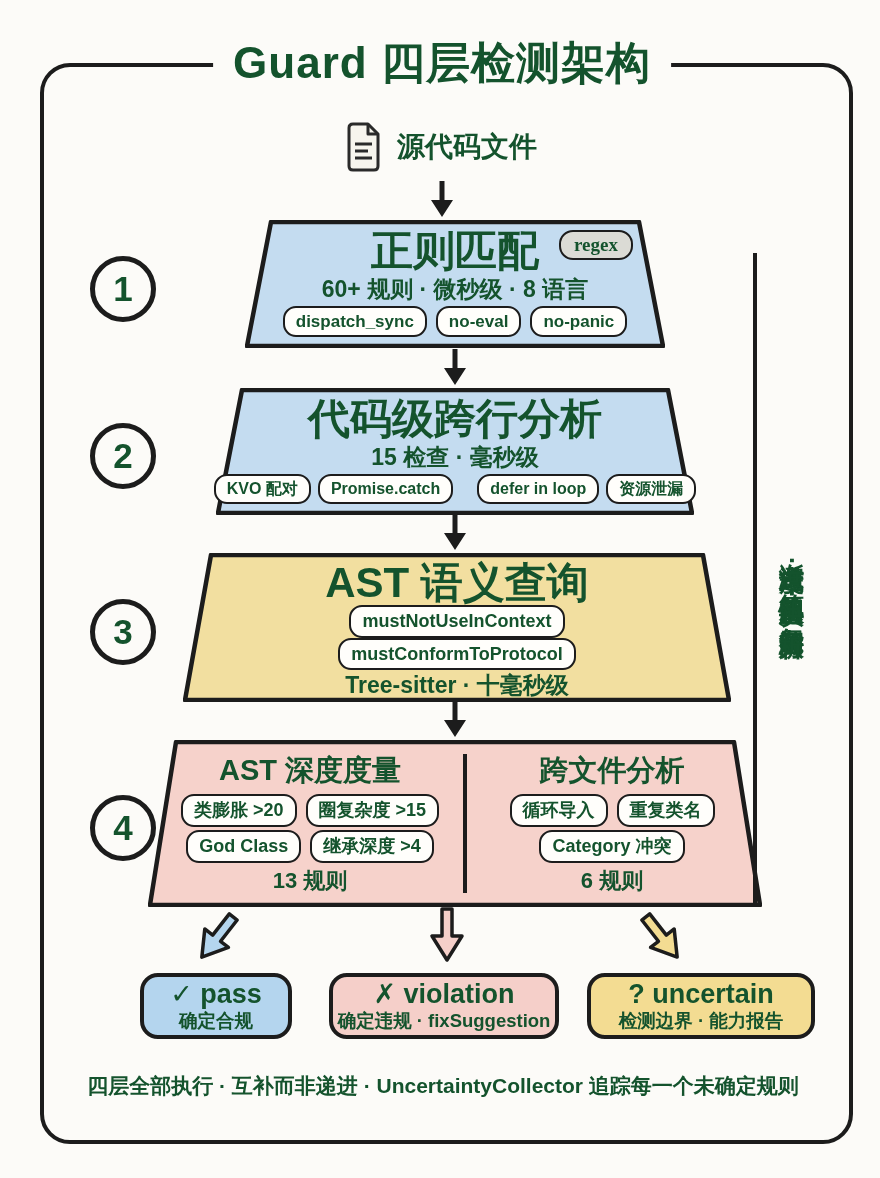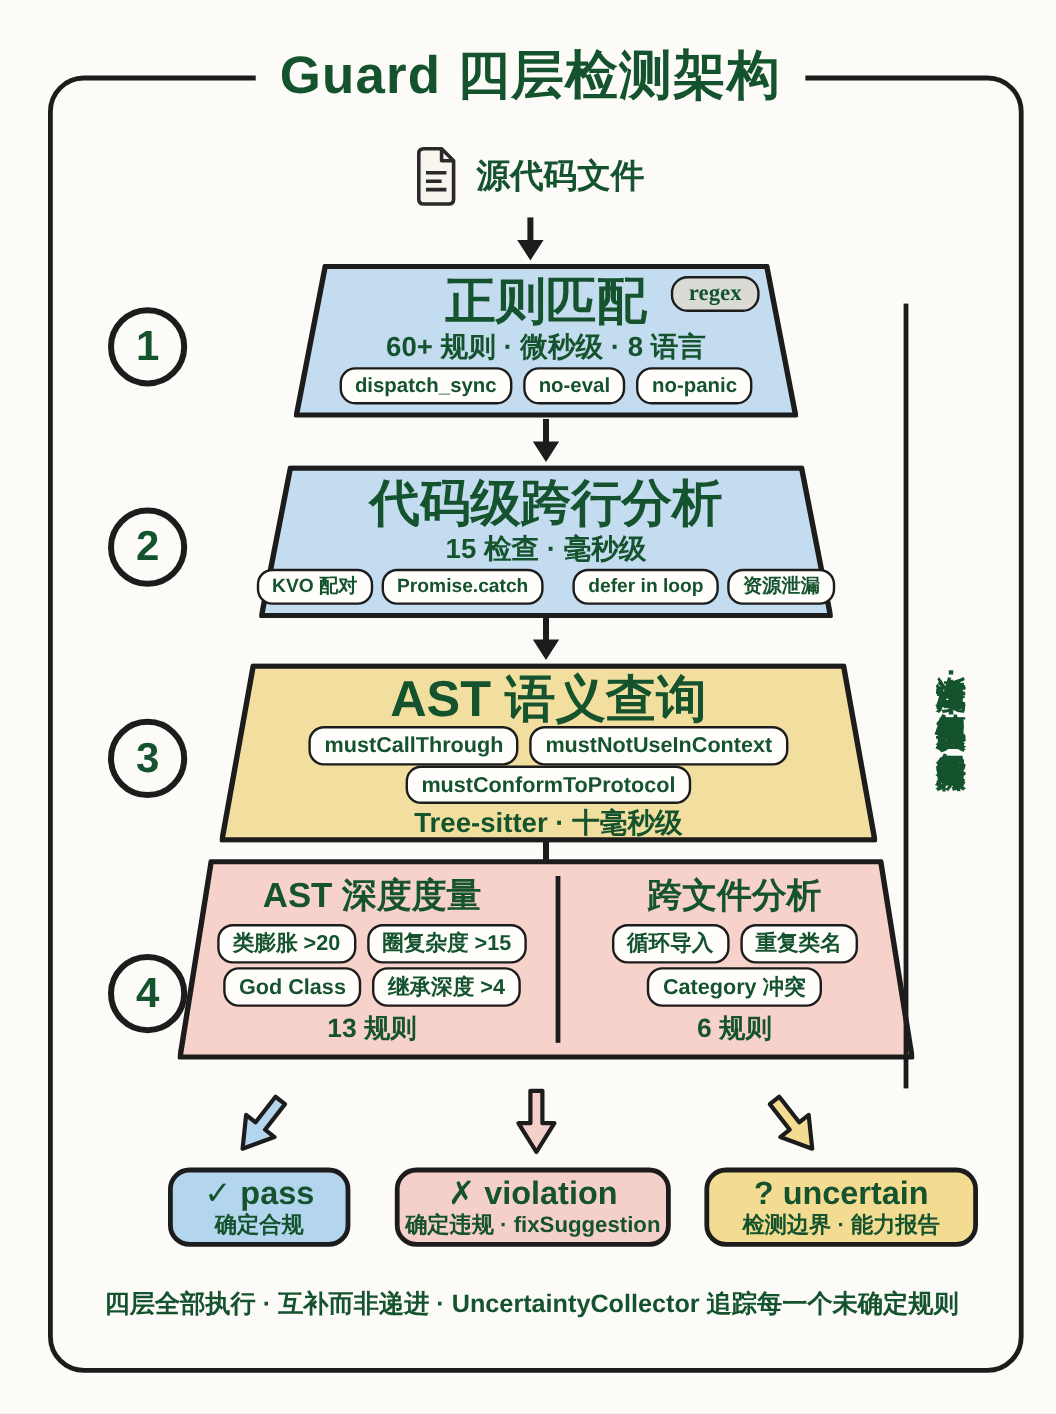--- a/index.html
+++ b/index.html
@@ -151,31 +151,30 @@
     </div>
   </div>
 
   <div class="layer" style="left:183px;top:553px;width:548px;height:149px;">
     <svg class="trap" width="548" height="149" viewBox="0 0 548 149">
       <path d="M28,2 L520,2 L546,147 L2,147 Z" fill="#f2dfa0" stroke="#1c1c1c" stroke-width="4.5" stroke-linejoin="round"></path>
     </svg>
     <div class="content">
       <div class="layer-title">AST 语义查询</div>
       <div class="pill-row">
-        <span class="pill" style="font-size:18px;">mustCallThrough</span>
         <span class="pill" style="font-size:18px;">mustNotUseInContext</span>
       </div>
       <div class="pill-row">
         <span class="pill" style="font-size:18px;">mustConformToProtocol</span>
       </div>
       <div class="layer-sub">Tree-sitter · 十毫秒级</div>
     </div>
   </div>
 
-  <div class="layer" style="left:148px;top:716px;width:614px;height:167px;">
+  <div class="layer" style="left:148px;top:740px;width:614px;height:167px;">
     <svg class="trap" width="614" height="167" viewBox="0 0 614 167">
       <path d="M28,2 L586,2 L612,165 L2,165 Z" fill="#f6d2cb" stroke="#1c1c1c" stroke-width="4.5" stroke-linejoin="round"></path>
     </svg>
     <div class="divider" style="left:315px;top:14px;height:139px;"></div>
     <div class="split" style="left:18px;top:8px;width:288px;height:151px;">
       <div class="col-title">AST 深度度量</div>
       <div class="pill-row">
         <span class="pill" style="font-size:18px;">类膨胀 &gt;20</span>
         <span class="pill" style="font-size:18px;">圈复杂度 &gt;15</span>
       </div>

